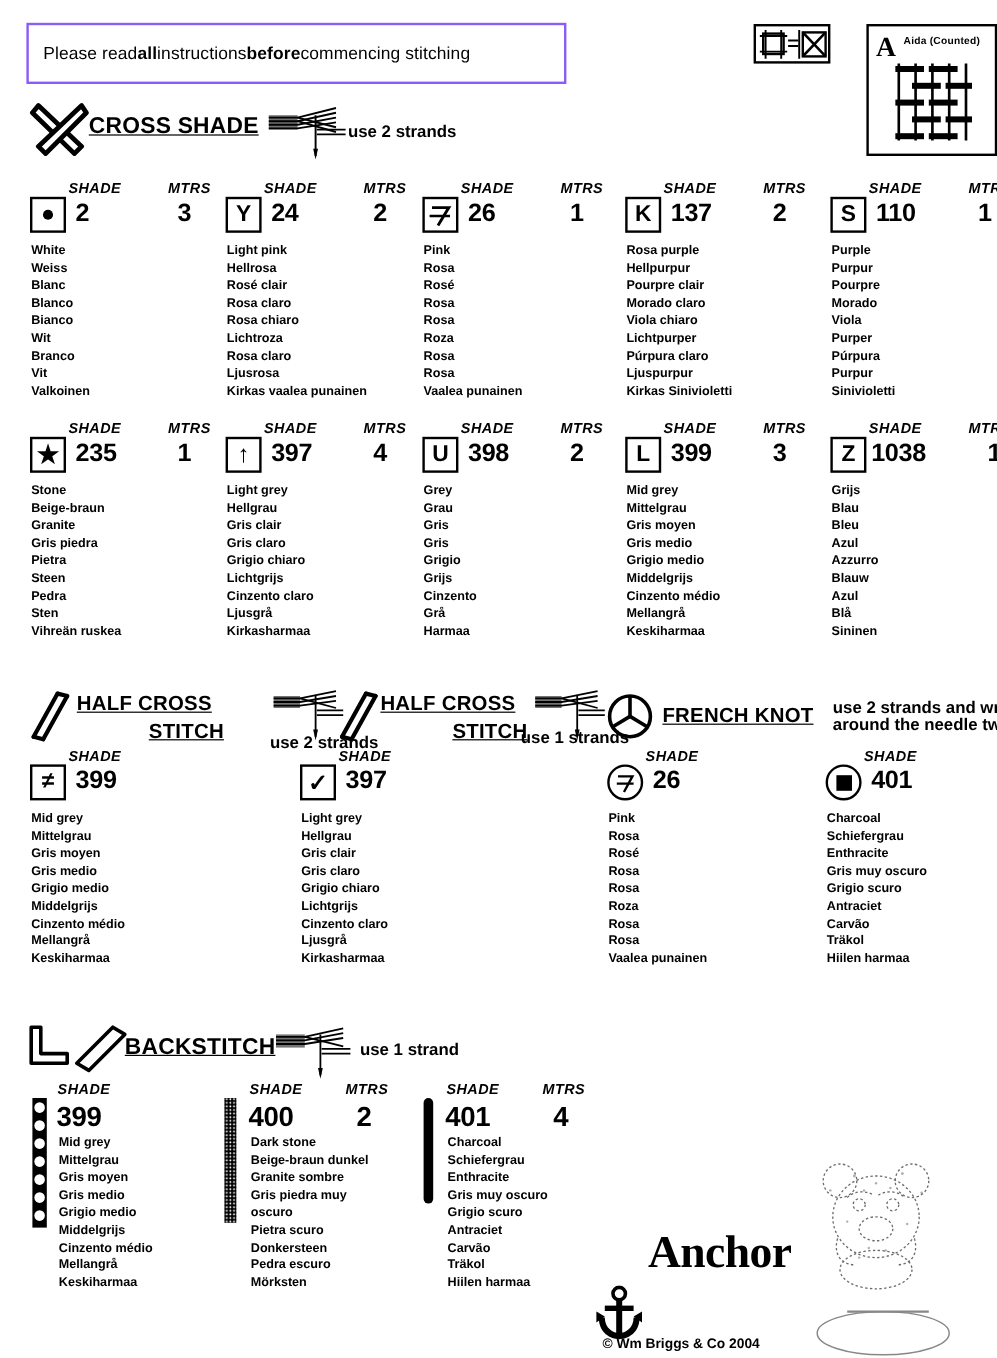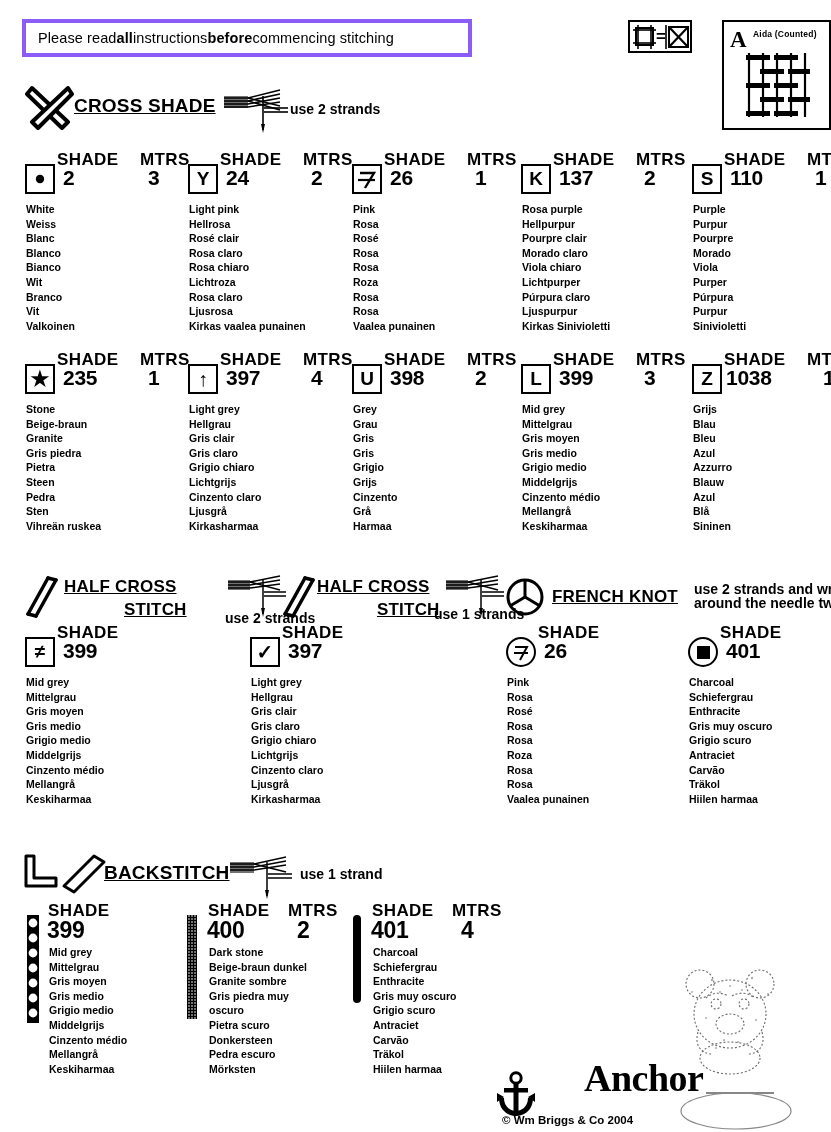--- a/index.html
+++ b/index.html
@@ -16,22 +16,22 @@
     width: 831px;
     height: 1132px;
     overflow: hidden;
     background: #ffffff;
   }
   .abs { position: absolute; }
 
   
   #instruction-banner {
     left: 22px; top: 19px;
-    width: 450px; height: 38px;
-    border: 4px solid #8b5cf6;
+    width: 450px; height: 51px;
+    border: 2px solid #8b5cf6;
     display: flex; align-items: center;
     padding-left: 12px;
     box-sizing: border-box;
     font-size: 14.5px;
     letter-spacing: .1px;
     white-space: nowrap;
   }
   #instruction-banner .b { font-weight: bold; }
 
   
@@ -78,21 +78,21 @@
   .sect-title.small { font-size: 17px; }
   .strand-note {
     font-size: 14px; font-weight: bold; line-height: 12px;
     white-space: nowrap;
   }
 
   
   .entry { position: absolute; }
   .entry .hdr {
     position: absolute;
-    font-size: 17px; font-weight: bold; letter-spacing: .4px;
+    font-size: 12px; font-weight: bold; letter-spacing: .4px; font-style: italic;
   }
   .entry .hdr.shade { left: 32px; top: 0px; }
   .entry .hdr.mtrs  { left: 115px; top: 0px; }
   .entry .sym {
     position: absolute; left: 0px; top: 14px;
     width: 30px; height: 30px;
     border: 2px solid #000;
     box-sizing: border-box;
     display: flex; align-items: center; justify-content: center;
     font-size: 19px; font-weight: bold;
@@ -656,21 +656,21 @@
   <svg class="abs" style="left:496px;top:1071px;" width="40" height="46">
     <g fill="#000">
       <circle cx="20" cy="7" r="5.2" fill="none" stroke="#000" stroke-width="3"></circle>
       <rect x="17.5" y="11" width="5" height="31"></rect>
       <rect x="8" y="17" width="24" height="4.5"></rect>
       <path d="M3 27 C3 40, 13 45, 20 45 C27 45, 37 40, 37 27 L32 27 C32 36, 25 40, 20 40 C15 40, 8 36, 8 27 Z"></path>
       <path d="M1 22 L8 26 L1 31 Z"></path>
       <path d="M39 22 L32 26 L39 31 Z"></path>
     </g>
   </svg>
-  <div class="abs anchor-wordmark" style="left:540px;top:1058px;margin-left:44px;">Anchor</div>
+  <div class="abs anchor-wordmark" style="left:540px;top:1024px;">Anchor</div>
   <div class="abs copyright" style="left:502px;top:1114px;">© Wm Briggs &amp; Co 2004</div>
 
   <svg class="abs" style="left:672px;top:962px;opacity:.62;" width="120" height="120">
     <g fill="none" stroke="#111" stroke-width="1.1" stroke-dasharray="2 2">
       <circle cx="28" cy="22" r="14"></circle>
       <circle cx="88" cy="22" r="14"></circle>
       <ellipse cx="58" cy="52" rx="36" ry="34"></ellipse>
       <ellipse cx="58" cy="96" rx="30" ry="16"></ellipse>
       <circle cx="44" cy="42" r="5"></circle>
       <circle cx="72" cy="42" r="5"></circle>

